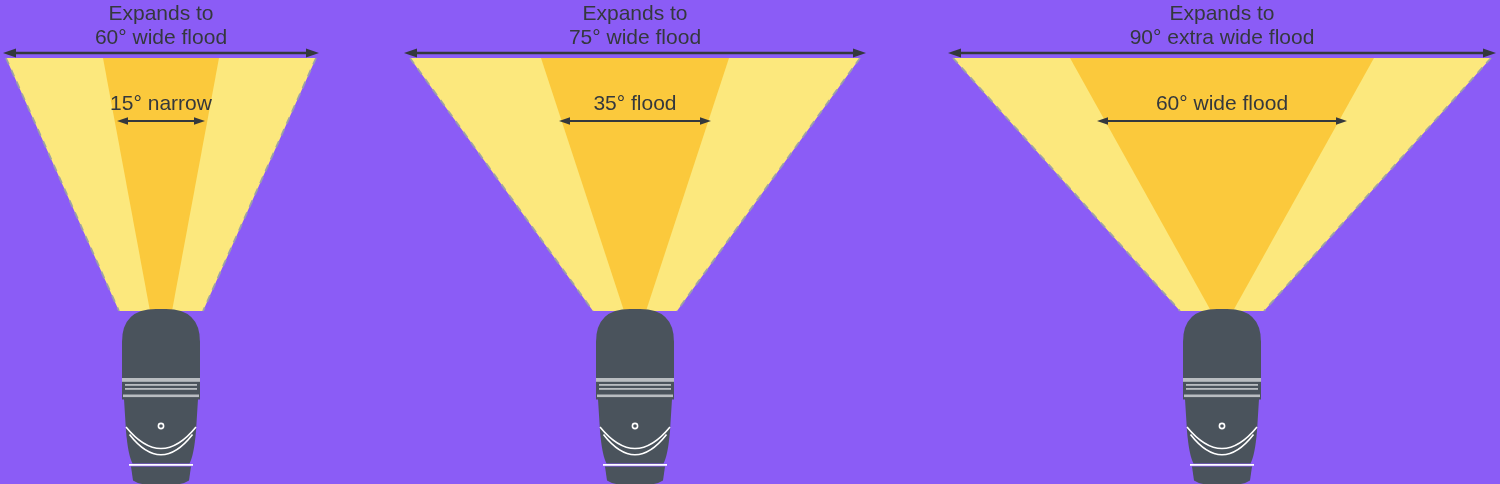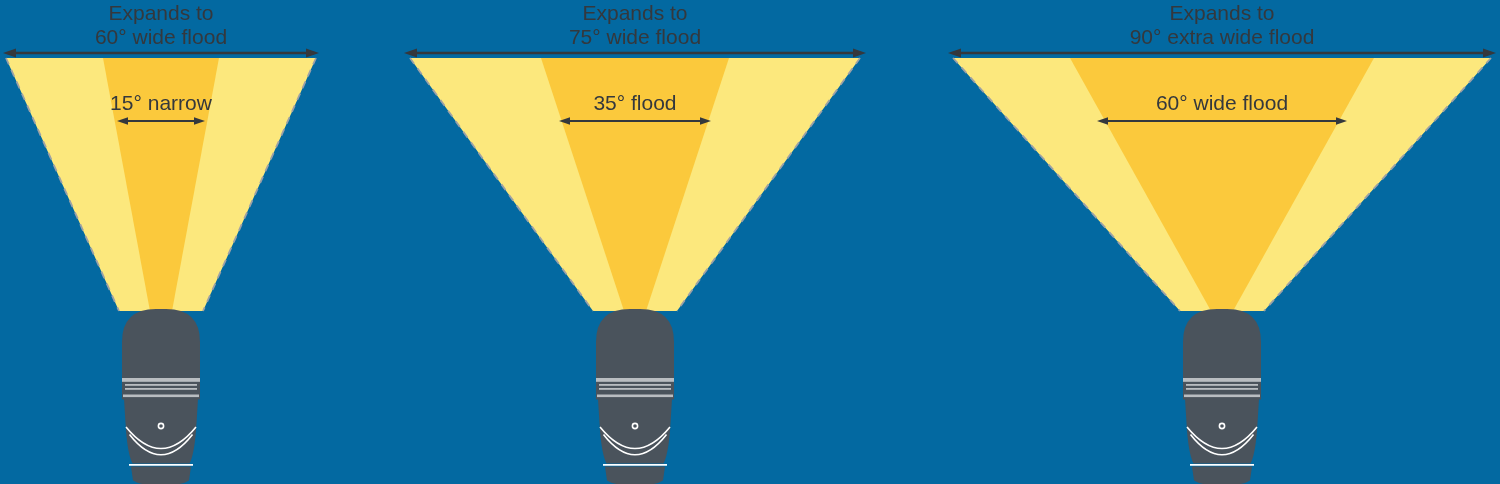--- a/index.html
+++ b/index.html
@@ -1,16 +1,16 @@
 <!DOCTYPE html>
 <html><head>
 <meta charset="utf-8">
 <style>
   html,body { margin:0; padding:0; background:#ffffff; }
-  .stage { width:1500px; height:484px; position:relative; background:#0369a1; overflow:hidden; }
+  .stage { width:1500px; height:484px; position:relative; background:#8b5cf6; overflow:hidden; }
   svg { display:block; }
   .txt {
     fill:#34383D;
     font-family:"Liberation Sans","DejaVu Sans",sans-serif;
     font-size:21px;
     text-anchor:middle;
   }
   .ink-line { stroke:#34383D; stroke-width:2.6; fill:none; }
   .ink-line.thin { stroke-width:2; }
   .ink-fill { fill:#34383D; stroke:none; }

